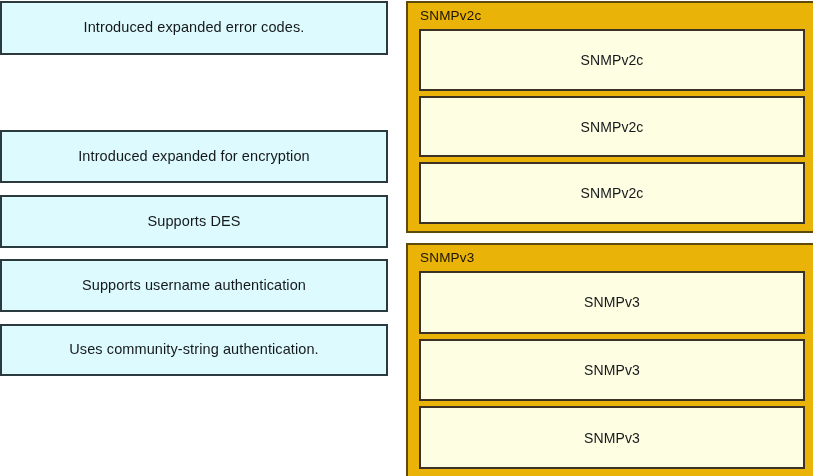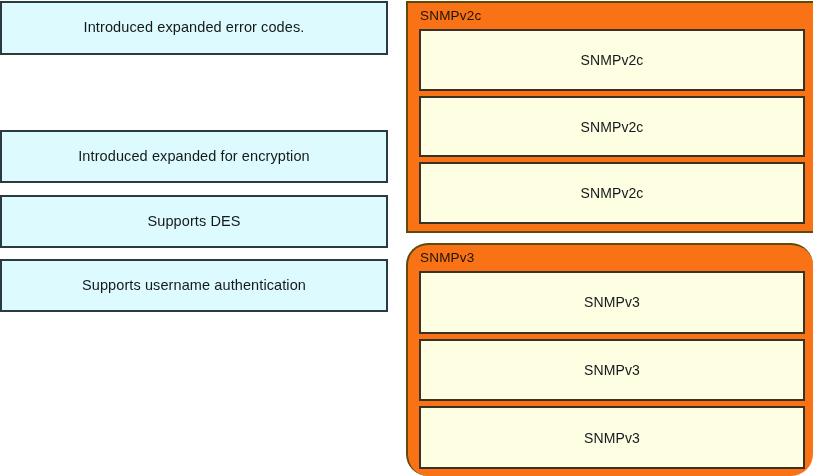--- a/index.html
+++ b/index.html
@@ -53,27 +53,27 @@
   .source-card.c3 { top: 195px; height: 53px; }
   .source-card.c4 { top: 259px; height: 53px; justify-content: center; }
   .source-card.c5 { top: 324px; height: 52px; }
 
   
   .drop-panel {
     position: absolute;
     left: 406px;
     width: 407px;
     box-sizing: border-box;
-    background: #f97316;
+    background: #eab308;
     border: 2px solid #5e4a0b;
     border-right: none;
     padding: 12px;
   }
   .drop-panel.p0 { top: 1px;   height: 232px; }
-  .drop-panel.p1 { top: 243px; height: 233px; border-bottom: none; border-radius: 22px; }
+  .drop-panel.p1 { top: 243px; height: 233px; border-bottom: none; }
 
   .panel-title {
     position: absolute;
     left: 12px;
     top: 5px;
     font-size: 13.5px;
     color: #1c1403;
     letter-spacing: 0.2px;
     white-space: nowrap;
   }
@@ -122,20 +122,23 @@
   </div>
 
   <div class="source-card c3">
     <span class="card-text">Supports DES</span>
   </div>
 
   <div class="source-card c4">
     <span class="card-text">Supports username authentication</span>
   </div>
 
+  <div class="source-card c5">
+    <span class="card-text">Uses community-string authentication.</span>
+  </div>
 
 </div>
 
 <div class="drop-panel p0">
   <div class="panel-title">SNMPv2c</div>
   <div class="slot-stack">
     <div class="drop-slot">
       <span class="slot-text">SNMPv2c</span>
     </div>
     <div class="drop-slot">

